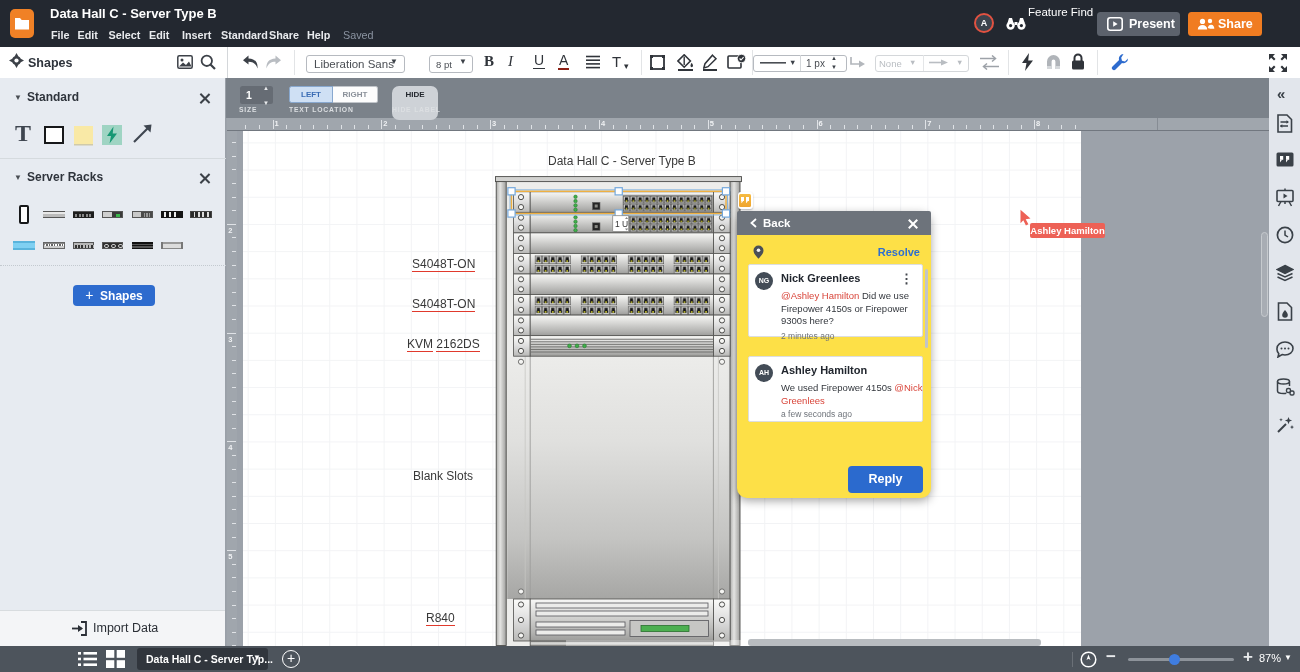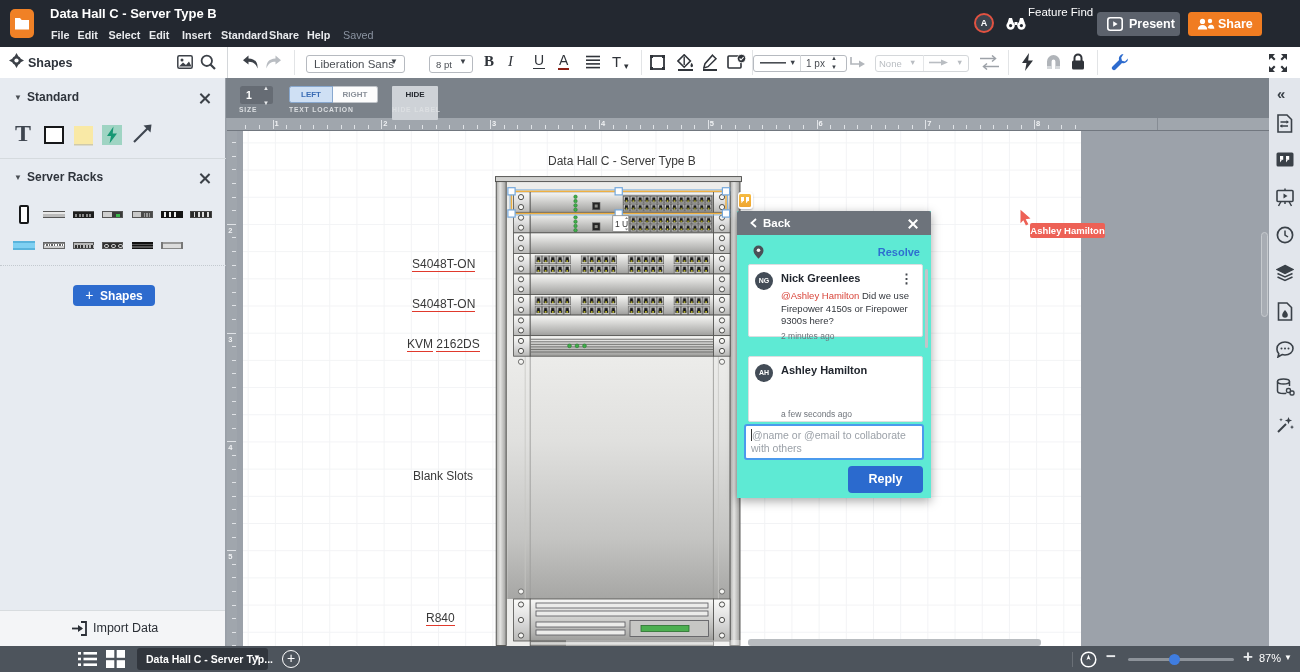--- a/index.html
+++ b/index.html
@@ -36,21 +36,21 @@
 #page{position:absolute;left:243px;top:131px;width:838px;height:514.5px;background:#fff;
  background-image:linear-gradient(90deg,#f2f3f5 1px,transparent 1px),linear-gradient(#f2f3f5 1px,transparent 1px);
  background-size:27.2px 27.2px;background-position:4.7px 11.4px;z-index:1}
 .lbl{position:absolute;font-size:12px;color:#383838;z-index:3;white-space:nowrap}
 .redu{border-bottom:1.6px solid #e0392c;padding-bottom:0px}
 
 #rightbar{position:absolute;left:1269px;top:78px;width:31px;height:568px;background:#e2e6ec;z-index:30}
 
 #bottombar{position:absolute;left:0;top:646px;width:1300px;height:26px;background:#4d545c;z-index:40}
 
-#popup{position:absolute;left:737px;top:211px;width:194px;height:287px;background:#5eead4;border-radius:0;
+#popup{position:absolute;left:737px;top:211px;width:194px;height:287px;background:#fde047;border-radius:10px;
  box-shadow:0 3px 10px rgba(0,0,0,0.35);z-index:10;font-family:"Liberation Sans",sans-serif}
 #popuphead{position:absolute;left:0;top:0;width:100%;height:24px;background:#6d737b;border-radius:2px 2px 0 0}
 .card{position:absolute;left:11px;width:175px;background:#fff;border:1px solid #dcdee0;border-radius:2px}
 .cavatar{position:absolute;left:6px;top:7px;width:18px;height:18px;border-radius:50%;background:#434c57;
  color:#fff;font-size:7px;font-weight:bold;text-align:center;line-height:18px}
 .cname{position:absolute;left:32px;top:7px;font-size:11px;font-weight:bold;color:#21262e}
 .cbody{position:absolute;left:32px;font-size:9.5px;line-height:12.7px;color:#33373d;width:143px}
 .ctime{position:absolute;left:32px;font-size:8.5px;color:#6f747b}
 .mention{color:#d9453a}
 </style></head><body>
@@ -246,21 +246,21 @@
 <div id="ctxbar">
 <div style="position:absolute;left:14px;top:8px;width:33px;height:18px;background:#666c74;border-radius:2.5px">
  <span style="position:absolute;left:6px;top:2.5px;color:#fff;font-size:10.5px;font-weight:bold">1</span>
  <span style="position:absolute;right:4px;top:-1.5px;font-size:6px;color:#e8eaec">▲</span>
  <span style="position:absolute;right:4px;bottom:-1.5px;font-size:6px;color:#e8eaec">▼</span>
     </div>
 <div class="ctxlabel" style="left:13px">SIZE</div>
 <div style="position:absolute;left:63px;top:7.5px;width:44px;height:17.5px;background:#cfe0f4;border:1px solid #88a8cf;border-radius:2.5px 0 0 2.5px;color:#3a6cb4;font-size:8px;font-weight:bold;text-align:center;line-height:16px">LEFT</div>
 <div style="position:absolute;left:107px;top:7.5px;width:45px;height:17.5px;background:#fdfdfd;border:1px solid #c2c6cb;border-left:none;border-radius:0 2.5px 2.5px 0;color:#8a9099;font-size:8px;font-weight:bold;text-align:center;line-height:16px">RIGHT</div>
 <div class="ctxlabel" style="left:63px">TEXT LOCATION</div>
-<div style="position:absolute;left:166px;top:7.5px;width:46px;height:34px;background:#ced2d7;border-radius:1px;color:#23272e;font-size:8px;font-weight:bold;text-align:center;line-height:17px">HIDE</div>
+<div style="position:absolute;left:166px;top:7.5px;width:46px;height:34px;background:#ced2d7;border-radius:7px;color:#23272e;font-size:8px;font-weight:bold;text-align:center;line-height:17px">HIDE</div>
 <div class="ctxlabel" style="left:166px">HIDE LABEL</div>
 </div>
 
 <div id="leftpanel">
 <div class="sechead" style="top:12px">
       <span style="position:absolute;left:14px;top:3px;font-size:8px;color:#4a4e54">▼</span>
       <span style="position:absolute;left:27px">Standard</span>
       <div class="xbtn" style="top:2px"></div>
     </div>
 <div class="abs" style="left:15px;top:46px;font-family:'Liberation Serif',serif;font-size:24px;font-weight:bold;color:#3f4650;line-height:18px">T</div>
@@ -704,26 +704,24 @@
 <div class="card" style="top:53px;height:73px">
  <div class="cavatar">NG</div>
  <div class="cname">Nick Greenlees</div>
  <div style="position:absolute;right:9px;top:7px;color:#43474d;font-size:13px;font-weight:bold;line-height:13px">⋮</div>
  <div class="cbody" style="top:25px"><span class="mention">@Ashley Hamilton</span> Did we use Firepower 4150s or Firepower 9300s here?</div>
  <div class="ctime" style="top:66px">2 minutes ago</div>
 </div>
 <div class="card" style="top:145px;height:66px">
  <div class="cavatar">AH</div>
  <div class="cname">Ashley Hamilton</div>
+ <div class="cbody" style="top:25px">We used Firepower 4150s <span class="mention">@Nick Greenlees</span></div>
  <div class="ctime" style="top:52px">a few seconds ago</div>
 </div>
 <div style="position:absolute;left:188px;top:58px;width:3px;height:79px;border-radius:2px;background:#c1c4c8"></div>
-<div style="position:absolute;left:7px;top:213px;width:180px;height:36px;background:#fff;border:2px solid #4b9aed;border-radius:3px">
- <div style="position:absolute;left:5px;top:3px;font-size:10.5px;line-height:13px;color:#9ba1a8"><span style="border-left:1px solid #333">​</span>@name or @email to collaborate with others</div>
-</div>
 <div style="position:absolute;left:111px;top:255px;width:75px;height:27px;background:#2b6ace;border-radius:4px;color:#fff;font-size:12.5px;font-weight:bold;text-align:center;line-height:26px">Reply</div>
 </div>
 
 <svg class="abs" style="left:1019px;top:209px;z-index:15" width="13" height="17" viewBox="0 0 13 17">
     <path d="M1.5 0.8 L11.5 9.6 L6.7 10.2 L9.4 15.2 L6.9 16.4 L4.3 11.3 L1.5 14.2 Z" fill="#ed6156"></path>
   </svg>
 <div class="abs" style="left:1030px;top:222.5px;width:75px;height:15px;background:#ed6156;border-radius:2px;z-index:15;color:#fff;font-size:9.5px;font-weight:bold;text-align:center;line-height:15px;white-space:nowrap">Ashley Hamilton</div>
 
 <div class="abs" style="left:566px;top:639.5px;width:478px;height:6px;background:rgba(255,255,255,0.35);z-index:5"></div>
 <div class="abs" style="left:748px;top:639px;width:293px;height:6.5px;background:#b8bcc0;border-radius:3px;z-index:6"></div>

